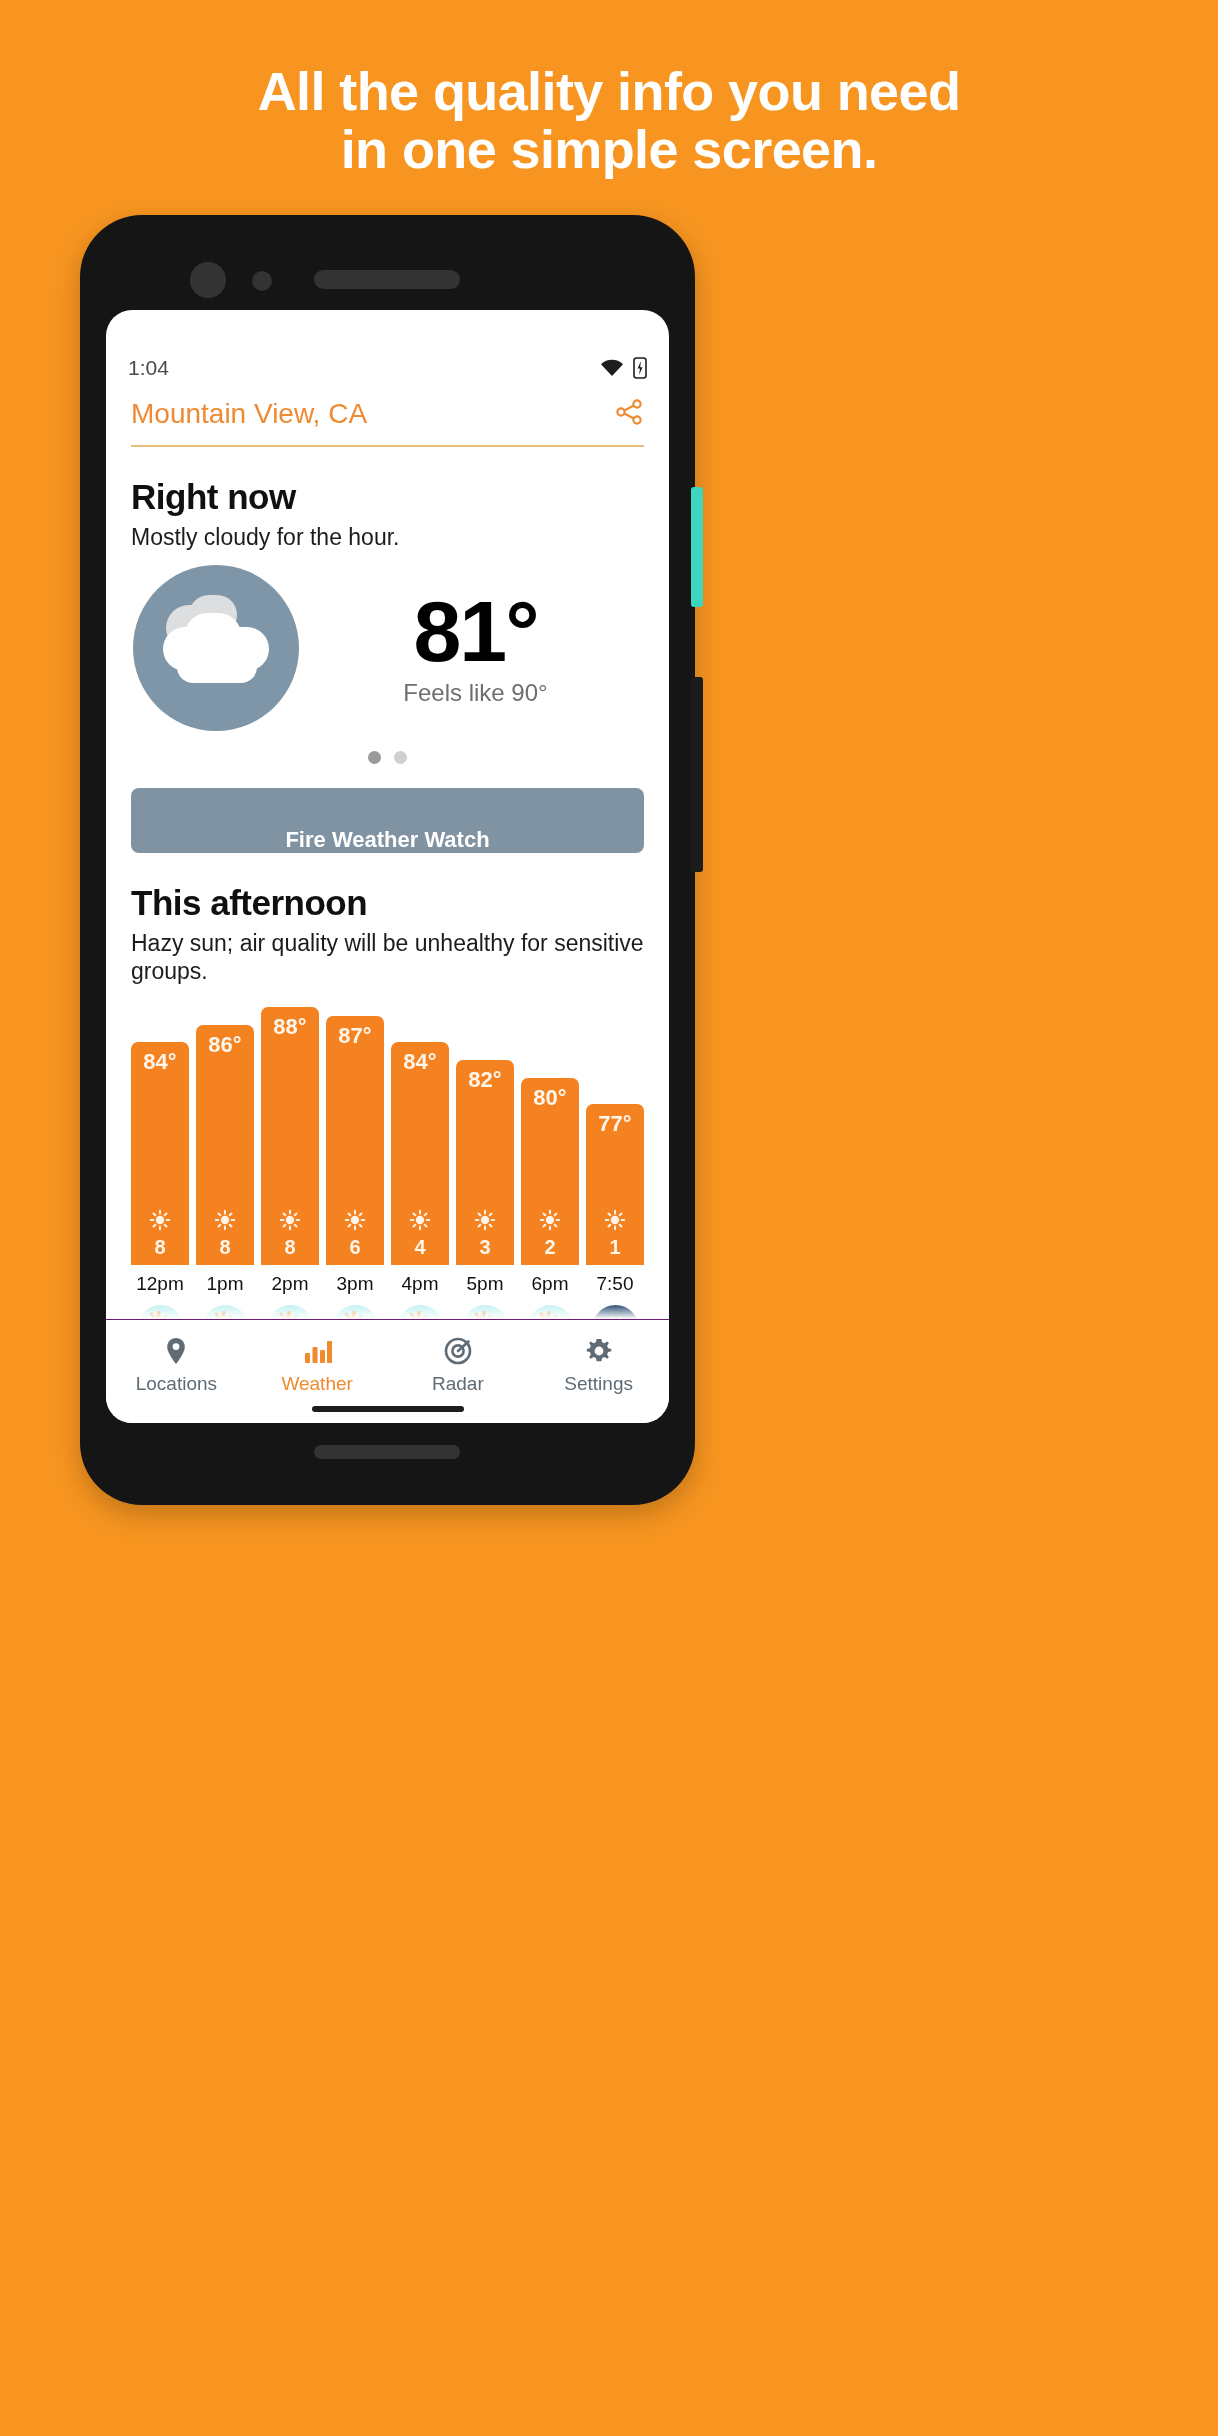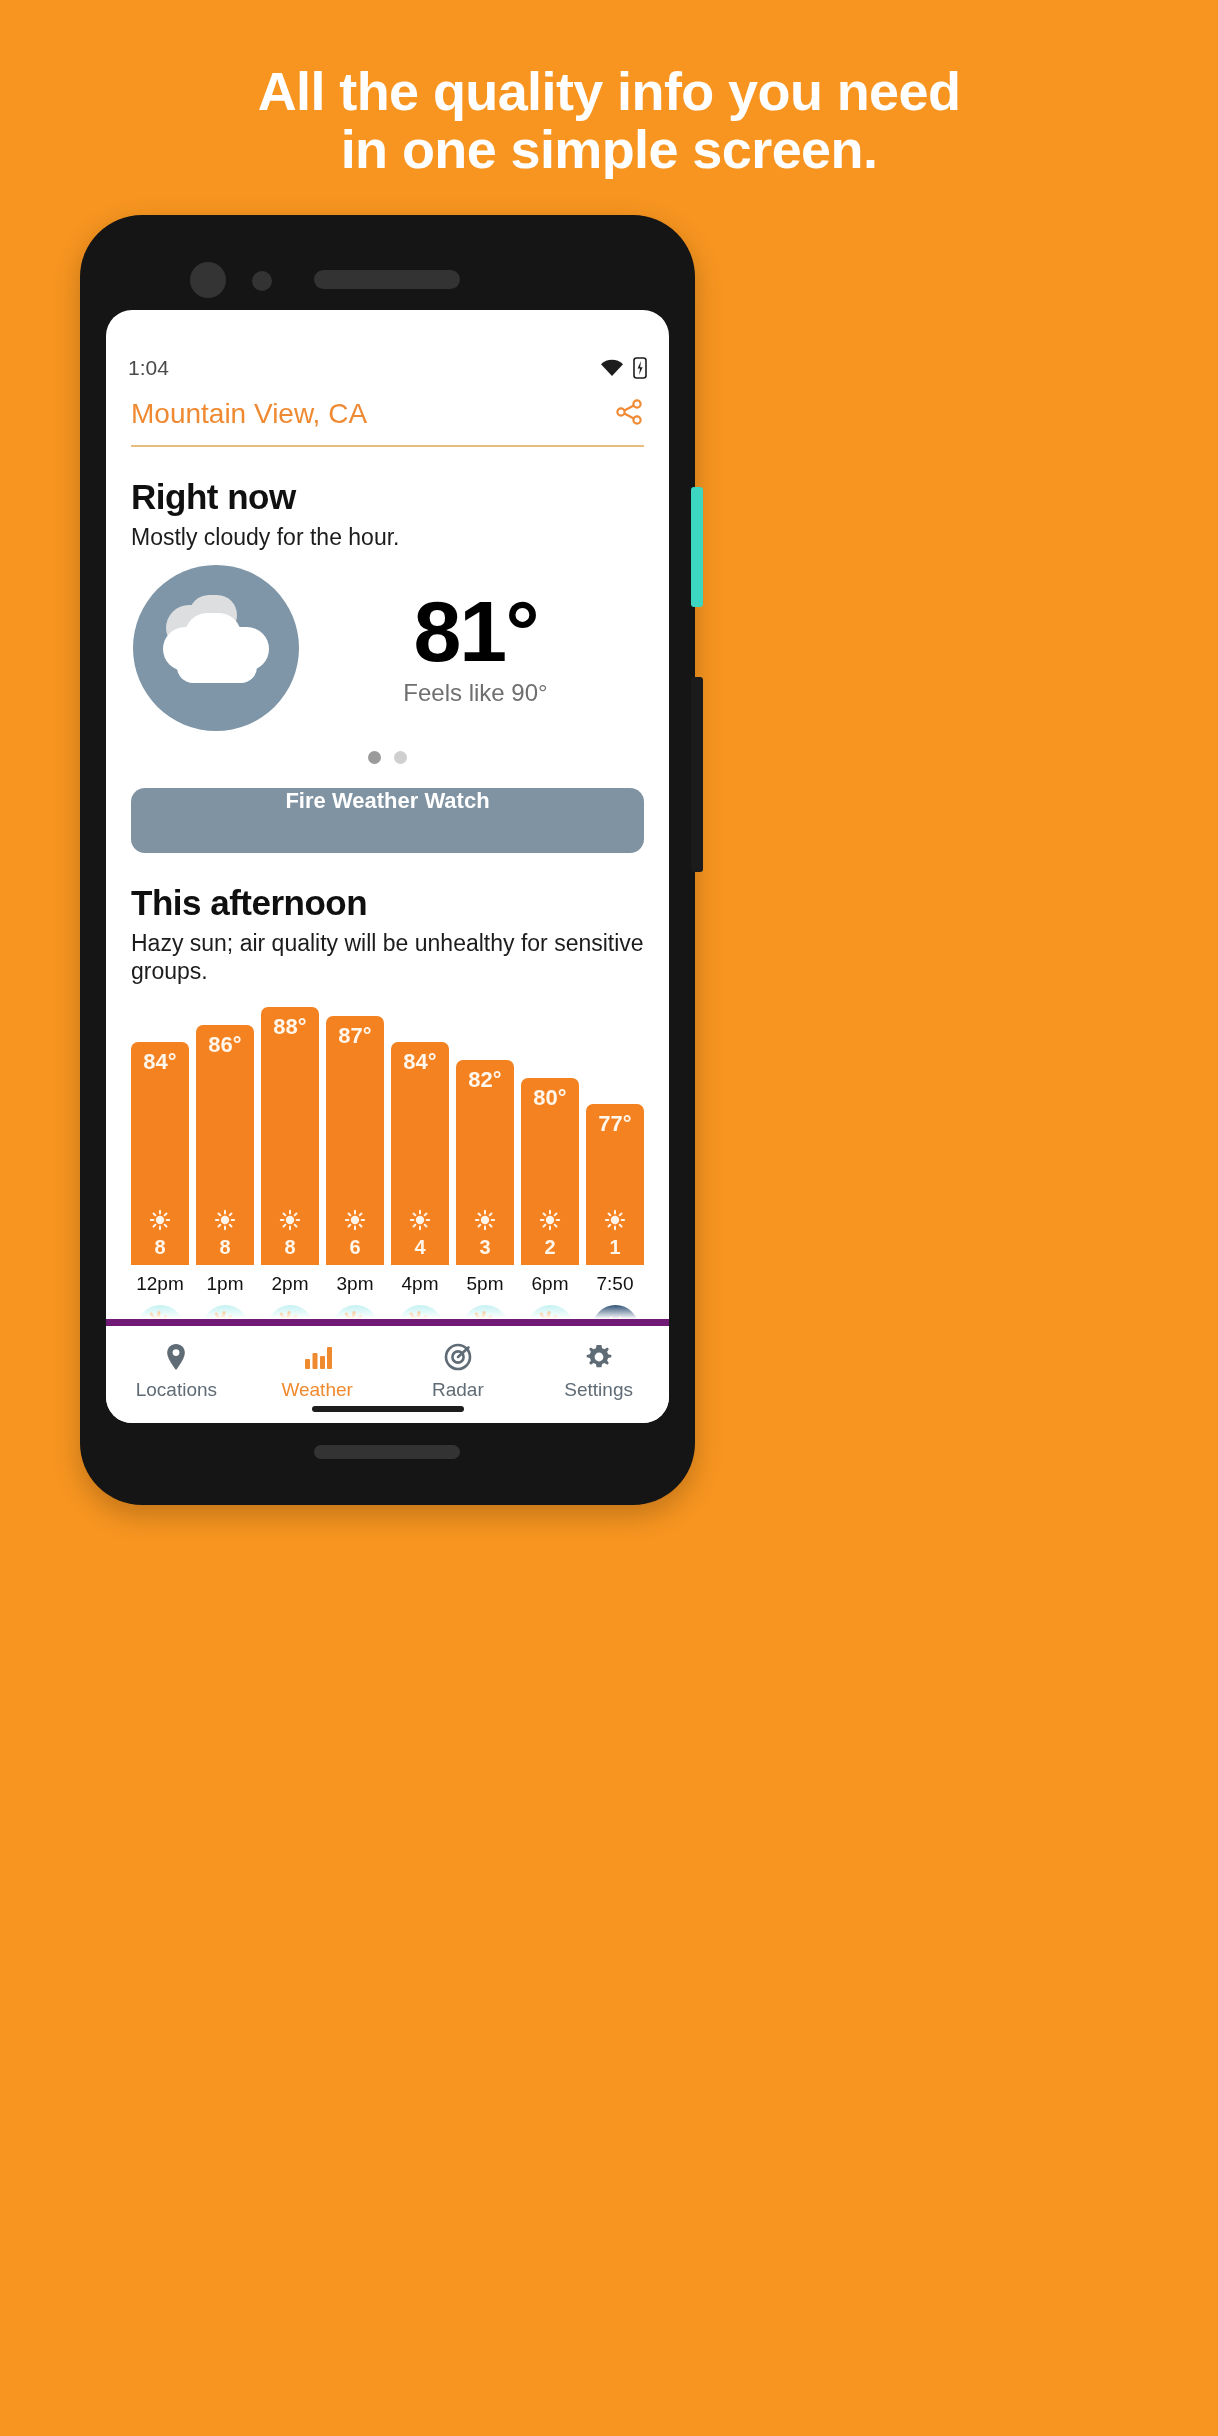--- a/index.html
+++ b/index.html
@@ -80,23 +80,23 @@
   .cloud-main3 { position:absolute; left:44px; top:86px; width:80px; height:32px; border-radius:18px; background:#FFFFFF; }
   .now-temps { flex:1; text-align:center; padding-left:8px; }
   .now-temp { font-size:86px; font-weight:bold; color:#000; line-height:0.98; letter-spacing:-2px; }
   .now-feels { font-size:24px; color:#6f6f6f; margin-top:6px; }
 
   .dots { display:flex; justify-content:center; gap:13px; margin-top:20px; }
   .dot { width:13px; height:13px; border-radius:50%; background:#CFCFCF; }
   .dot.active { background:#9A9A9A; }
 
   .alert-banner {
-    margin-top:24px; height:65px; border-radius:14px;
+    margin-top:24px; height:65px; border-radius:8px;
     background:#8093A3; color:#FFFFFF;
-    display:flex; align-items:flex-start; justify-content:center;
+    display:flex; align-items:flex-end; justify-content:center;
     font-size:22px; font-weight:bold;
   }
 
   
   .hours { display:flex; gap:7px; margin-top:22px; align-items:flex-end; }
   .hour-col { flex:1; }
   .bar {
     background:#F58220; border-radius:7px 7px 0 0;
     display:flex; flex-direction:column; align-items:center;
     color:#FFF6EC; padding-top:7px;
@@ -105,21 +105,21 @@
   .bar-bottom { margin-top:auto; padding-bottom:6px; text-align:center; }
   .uv-num { font-size:20px; font-weight:bold; margin-top:1px; }
   .hour-label { text-align:center; font-size:19px; color:#121212; margin-top:8px; }
   .hour-ico-wrap { display:flex; justify-content:center; margin-top:10px; }
 
   .week-title { font-size:35px; font-weight:bold; color:#101010; margin-top:26px; letter-spacing:-0.5px; }
 
   
   .bottomnav {
     position:absolute; left:0; bottom:0; width:563px; height:104px;
-    background:#FFFFFF; border-top:7px solid #701a75;
+    background:#FFFFFF; border-top:1px solid #701a75;
     display:flex; align-items:flex-start; padding-top:14px;
   }
   .nav-item { flex:1; text-align:center; }
   .nav-label { font-size:19px; color:#5F6B75; margin-top:5px; }
   .nav-item.active .nav-label { color:#F08A2E; }
   .nav-ico { height:34px; display:flex; align-items:center; justify-content:center; }
   .home-indicator {
     position:absolute; bottom:11px; left:50%; transform:translateX(-50%);
     width:152px; height:6px; border-radius:3px; background:#1d1d1d;
   }

